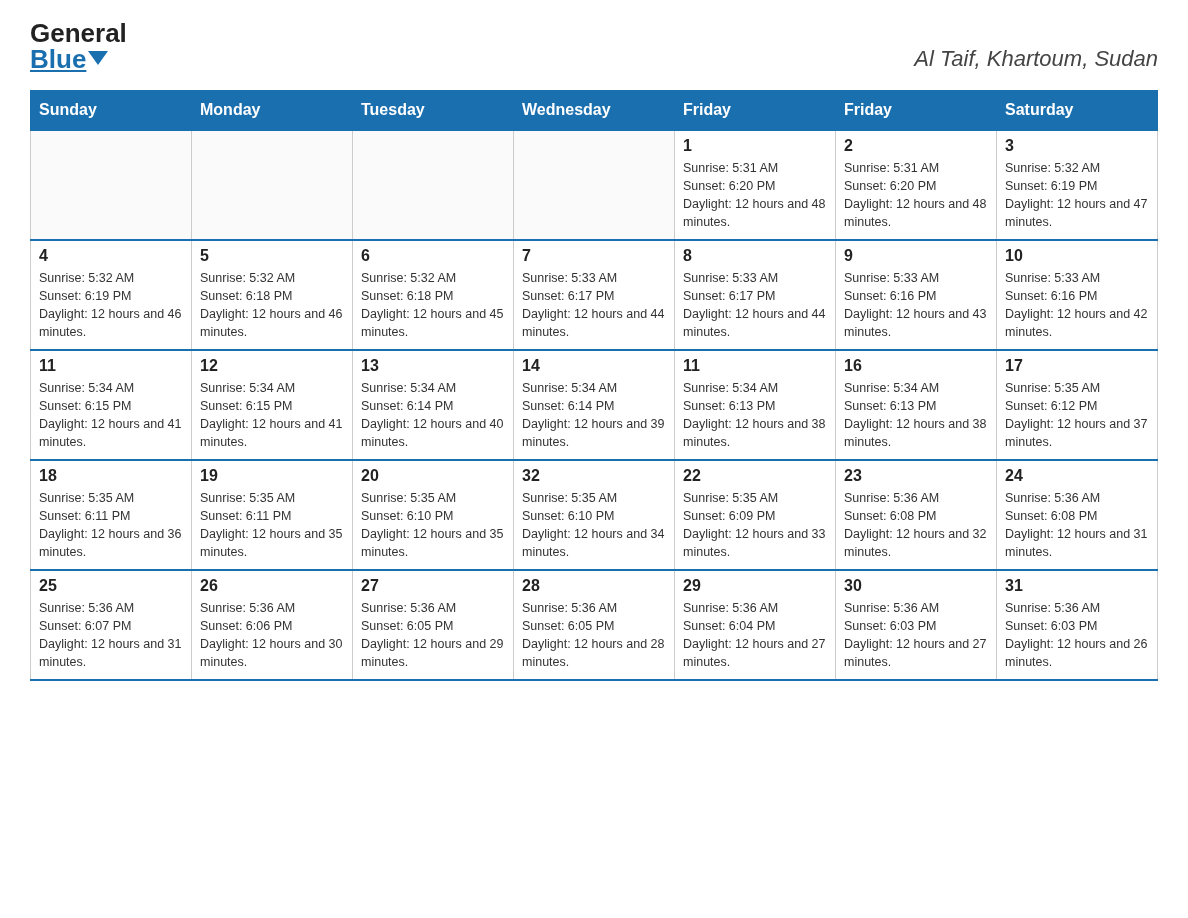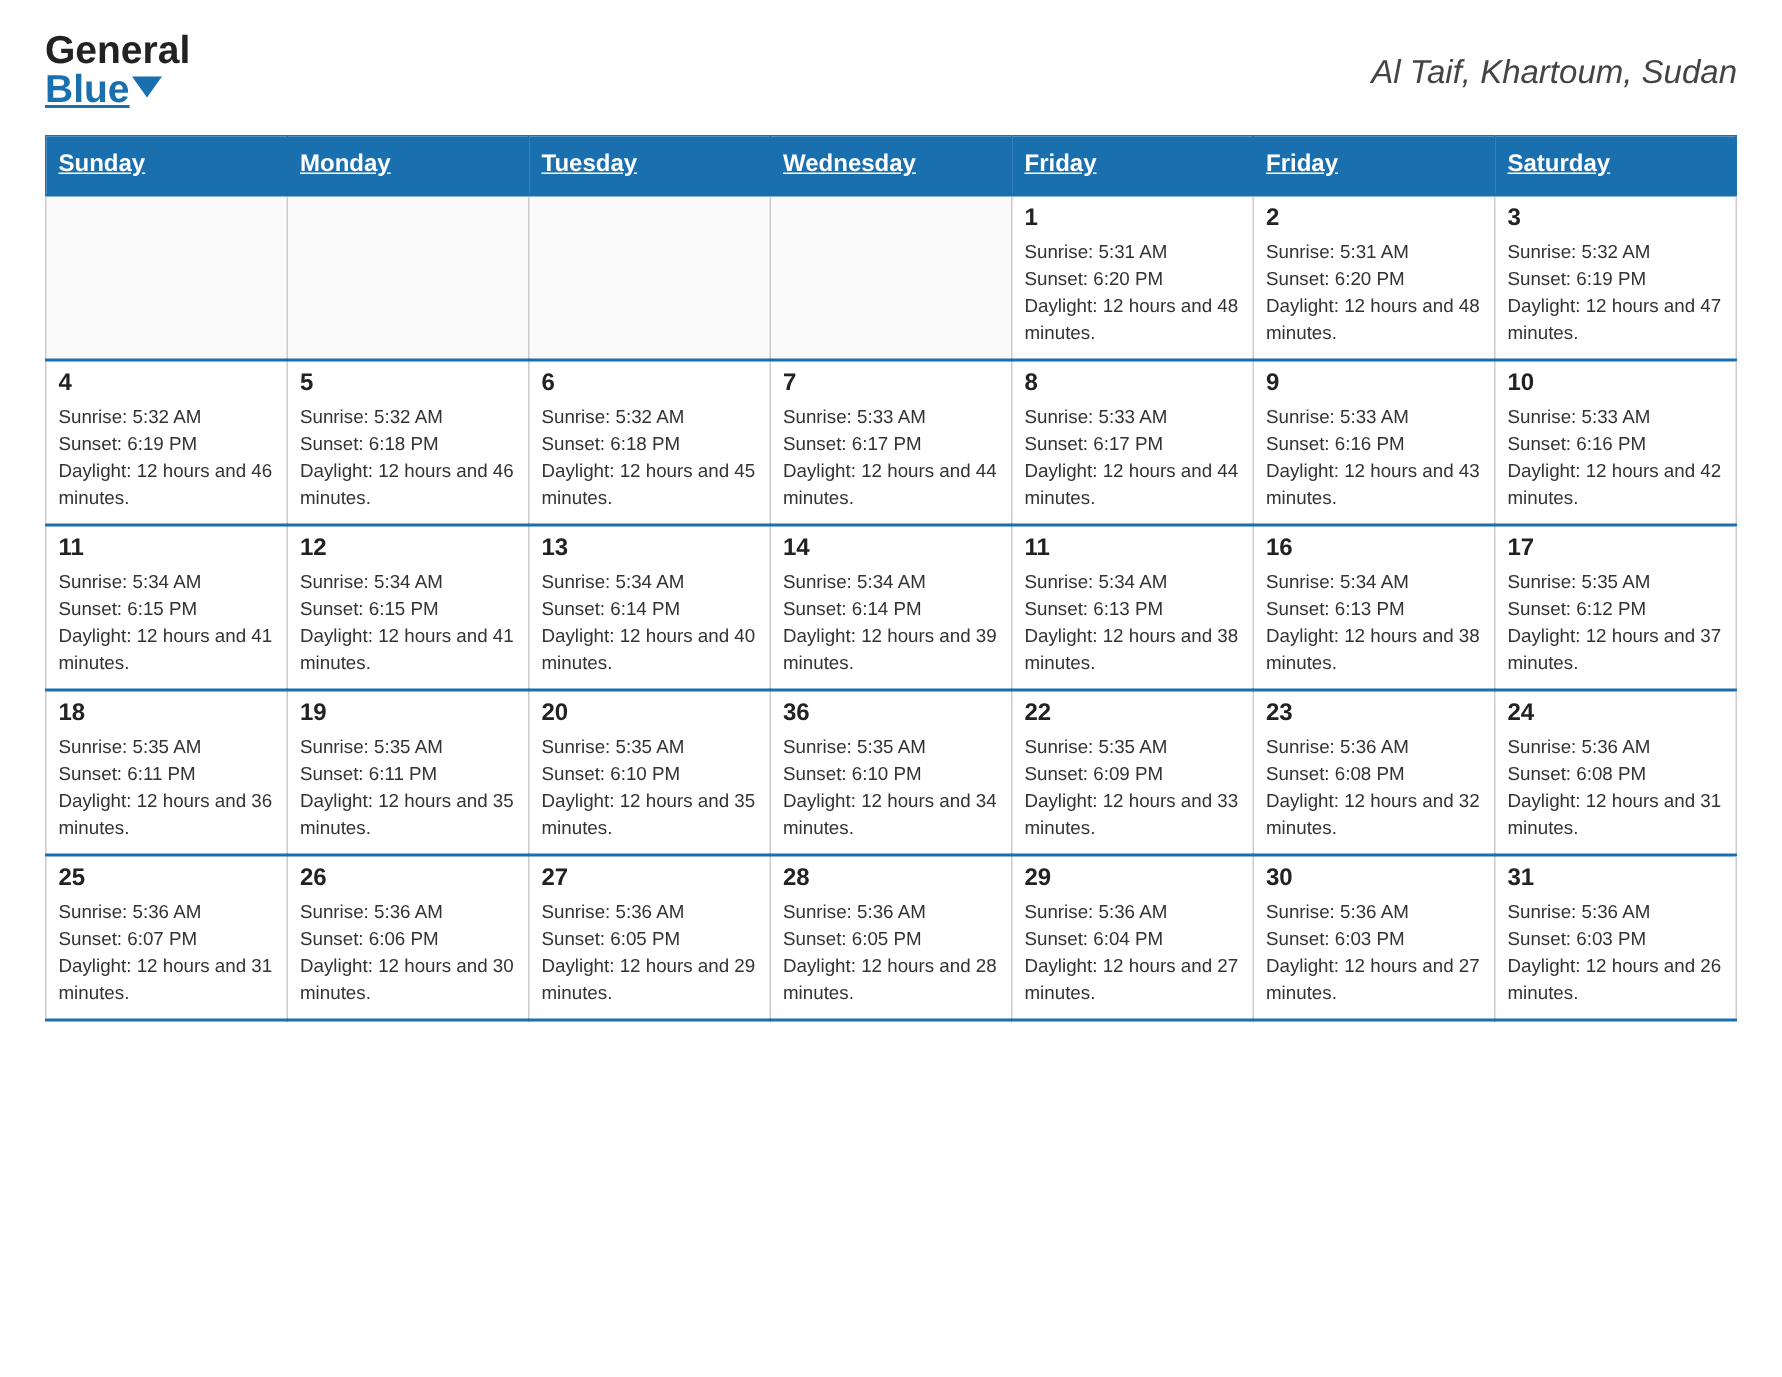--- a/index.html
+++ b/index.html
@@ -7,21 +7,21 @@
       font-family: Arial, sans-serif;
       background: #fff;
       color: #222;
       width: 1188px;
       min-height: 918px;
       padding: 20px 30px;
     }
     .header {
       display: flex;
       justify-content: space-between;
-      align-items: center;
+      align-items: flex-end;
       margin-bottom: 18px;
       gap: 40px;
     }
     .logo {
       display: flex;
       flex-direction: column;
       align-items: flex-start;
     }
     .logo-general {
       font-size: 26px;
@@ -69,21 +69,20 @@
       table-layout: fixed;
     }
     .calendar-table th {
       background-color: #1a6faf;
       color: #fff;
       font-size: 16px;
       font-weight: bold;
       padding: 10px 8px;
       text-align: left;
       border: 1px solid #1a6faf;
-      text-decoration: underline;
     }
     .calendar-table td {
       vertical-align: top;
       border: 1px solid #ccc;
       padding: 6px 8px;
       height: 110px;
       font-size: 13px;
       color: #333;
     }
     .day-number {
@@ -219,21 +218,21 @@
         </td>
         <td>
           <span class="day-number">19</span>
           <div class="day-info">Sunrise: 5:35 AM<br>Sunset: 6:11 PM<br>Daylight: 12 hours and 35 minutes.</div>
         </td>
         <td>
           <span class="day-number">20</span>
           <div class="day-info">Sunrise: 5:35 AM<br>Sunset: 6:10 PM<br>Daylight: 12 hours and 35 minutes.</div>
         </td>
         <td>
-          <span class="day-number">36</span>
+          <span class="day-number">32</span>
           <div class="day-info">Sunrise: 5:35 AM<br>Sunset: 6:10 PM<br>Daylight: 12 hours and 34 minutes.</div>
         </td>
         <td>
           <span class="day-number">22</span>
           <div class="day-info">Sunrise: 5:35 AM<br>Sunset: 6:09 PM<br>Daylight: 12 hours and 33 minutes.</div>
         </td>
         <td>
           <span class="day-number">23</span>
           <div class="day-info">Sunrise: 5:36 AM<br>Sunset: 6:08 PM<br>Daylight: 12 hours and 32 minutes.</div>
         </td>

